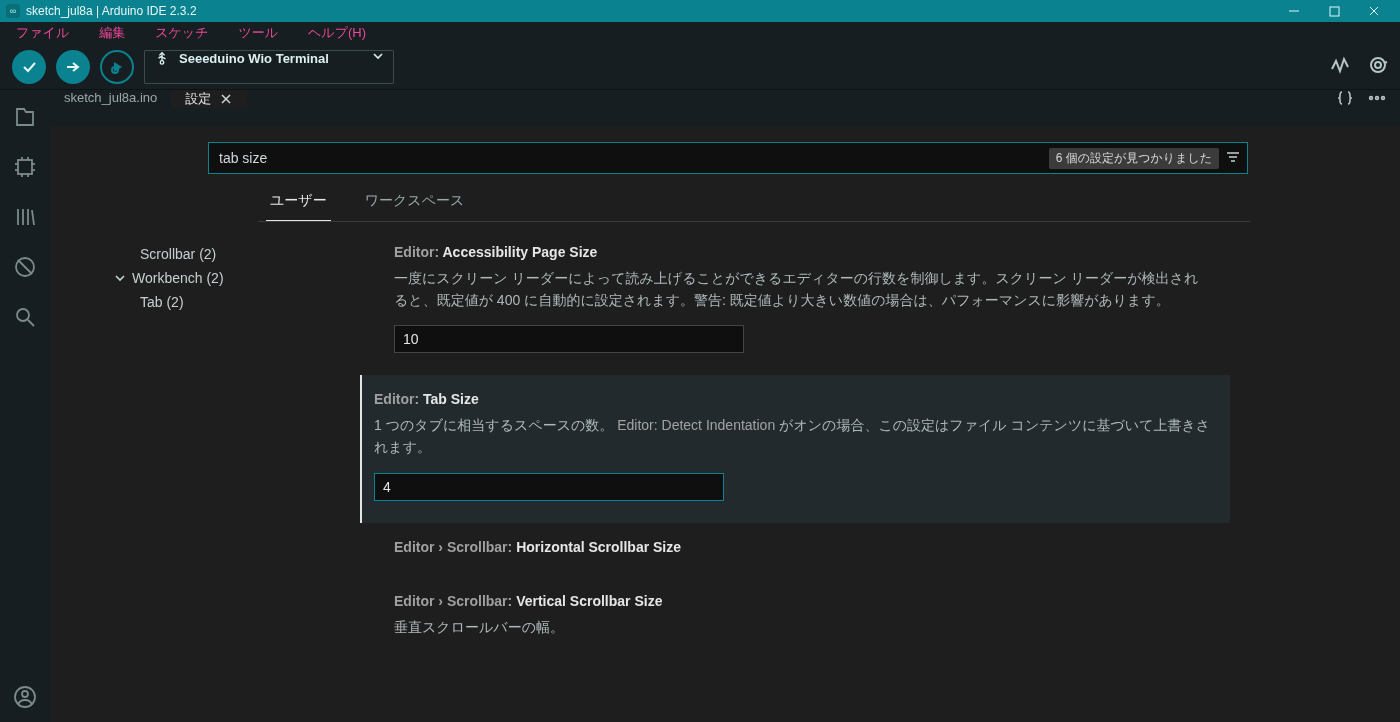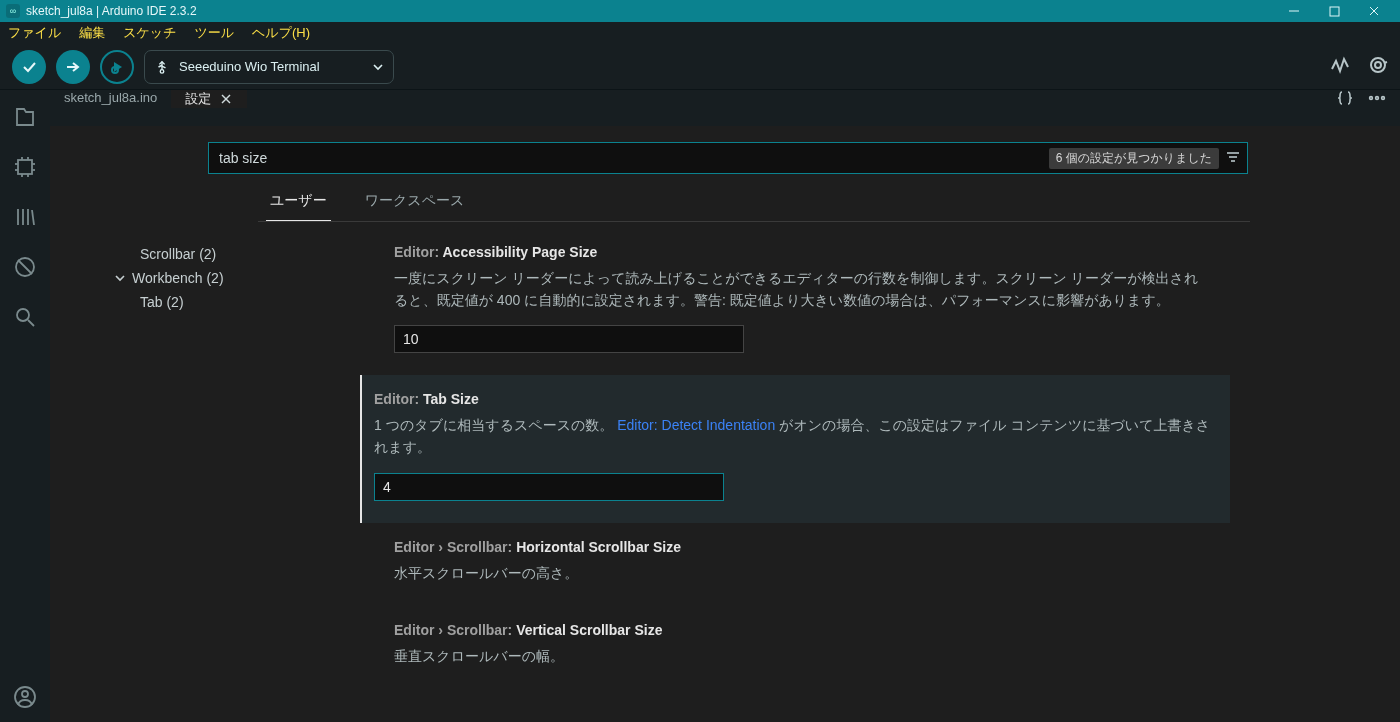--- a/index.html
+++ b/index.html
@@ -17,39 +17,39 @@
   padding: 0 6px; color: #e6f7f9;
 }
 .titlebar .app-icon { width: 14px; height: 14px; border-radius: 3px; background: #0a6d78; display:flex; align-items:center; justify-content:center; font-size:9px; color:#9fe; margin-right:6px;}
 .titlebar .title { font-size: 12px; flex: 0 0 auto; }
 .titlebar .spacer { flex: 1; }
 .titlebar .winbtn { width: 40px; height: 22px; display:flex; align-items:center; justify-content:center; }
 .titlebar .winbtn svg { stroke:#dff6f8; fill:none; }
 
 
 .menubar {
-  background: #171e21; height: 22px; display:flex; align-items:center; gap:2px;
-  padding: 0 0; color:#fde047;
+  background: #171e21; height: 22px; display:flex; align-items:center; gap:14px;
+  padding: 0 8px; color:#ec4899;
 }
 .menubar .menu-item { padding: 2px 8px; font-size: 13px; }
 
 
 .toolbar {
   background: #171e21; height: 46px; display:flex; align-items:center; padding:0 12px; gap:10px; border-bottom:1px solid #0c1417;
 }
 .tbtn {
   width: 34px; height:34px; border-radius:50%; background:#0b828f;
   display:flex; align-items:center; justify-content:center;
 }
 .tbtn.alt { background: transparent; border:2px solid #0b828f; }
 .tbtn svg { stroke:#e6f7f9; fill:none; stroke-width:2; }
 .tbtn.alt svg { stroke:#0b828f; }
 .board-dd {
   height:34px; min-width:250px; background:#171e21; border:1px solid #3a4a4d;
-  display:flex; align-items:center; padding:0 10px; color:#dbeff1; gap:10px; border-radius:7px;
+  display:flex; padding:0 10px; color:#dbeff1; gap:10px; border-radius:1px;font-weight:bold;
 }
 .board-dd .usb { width:14px;height:14px; }
 .board-dd .caret { margin-left:auto; }
 .toolbar .spacer{flex:1;}
 .right-icons{display:flex;gap:18px;align-items:center;}
 .right-icons svg{stroke:#b7c5c8;fill:none;stroke-width:2;}
 
 
 .main { flex:1; display:flex; overflow:hidden; }
 .activitybar {
@@ -111,21 +111,21 @@
 .list::-webkit-scrollbar{width:12px;}
 .list::-webkit-scrollbar-thumb{background:#4a4a4a;}
 
 .setting {
   padding: 16px 18px 22px 34px; max-width:870px; position:relative;
 }
 .setting.selected{ background:#222a2d; border-left:2px solid #e5e5e5; padding-left:12px;}
 .setting .header{font-size:14px;color:#a0a0a0;font-weight:600;}
 .setting .header .bold{color:#e6e6e6;}
 .setting .desc{margin-top:8px;line-height:1.55;color:#aeb9bb;font-size:14px;}
-.setting .desc .link{color:#3b82f6;}
+.setting .desc .link{color:#a3a3a3;}
 .setting .numinput{
   margin-top:14px; width:350px; height:28px; background:#0f0f0f; border:1px solid #444;
   color:#e6e6e6; padding:0 8px; font-size:14px;
 }
 .setting.selected .numinput{border-color:#0b828f;}
 .noselect{user-select:none;}
 </style>
 </head>
 <body>
 
@@ -335,21 +335,20 @@
               <span>1 つのタブに相当するスペースの数。</span>
               <span class="link">Editor: Detect Indentation</span><span> がオンの場合、この設定はファイル コンテンツに基づいて上書きされます。</span>
             </div>
             <input class="numinput" value="4" style="">
           </div>
 
           <div class="setting">
             <div class="header">
               <span>Editor › Scrollbar: </span><span class="bold">Horizontal Scrollbar Size</span>
             </div>
-            <div class="desc">水平スクロールバーの高さ。</div>
           </div>
 
           <div class="setting">
             <div class="header">
               <span>Editor › Scrollbar: </span><span class="bold">Vertical Scrollbar Size</span>
             </div>
             <div class="desc">垂直スクロールバーの幅。</div>
           </div>
 
         </div>

